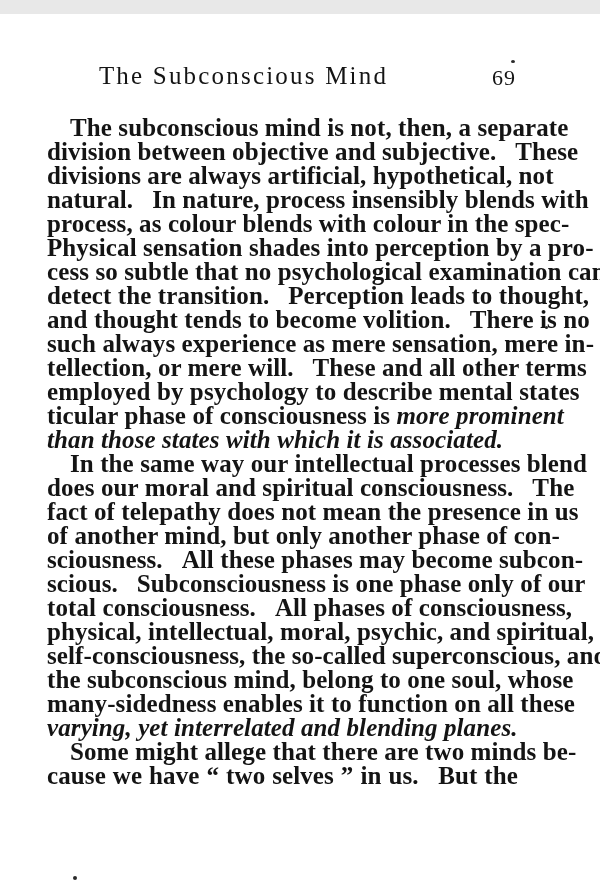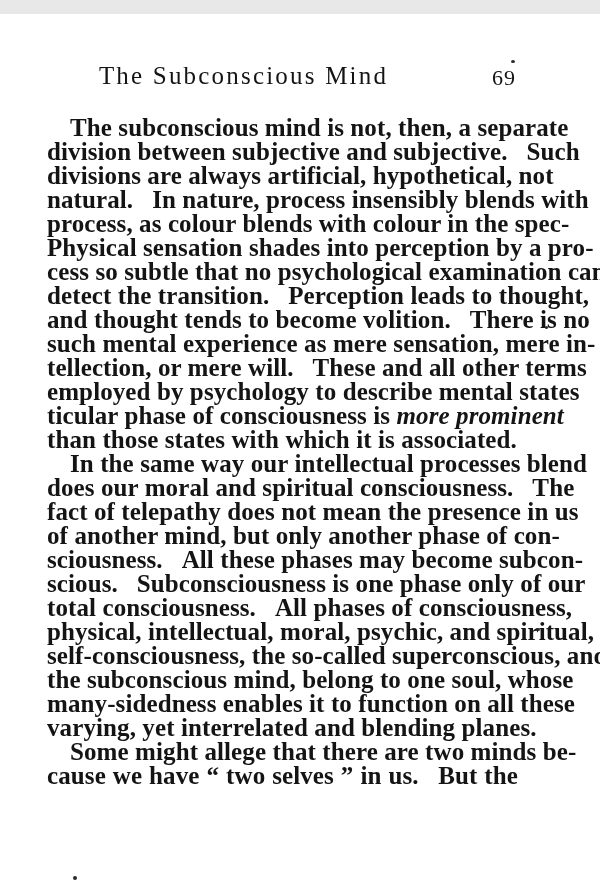--- a/index.html
+++ b/index.html
@@ -57,20 +57,21 @@
     height: 24px;
     line-height: 24px;
     text-align: justify;
     text-align-last: justify;
     white-space: nowrap;
     overflow: visible;
   }
   .line.left {
     text-align: right;
     text-align-last: left;
+    font-style: italic;
   }
   .line.indent {
     text-indent: 23px;
   }
   .italic {
     font-style: italic;
   }
   .speck {
     position: absolute;
     background: #2a2a2a;
@@ -82,29 +83,29 @@
 
 <div class="page">
 
   <div class="running-header">
     <div class="header-title">The Subconscious Mind</div>
     <div class="page-number">69</div>
   </div>
 
   <div class="text-block">
       <div class="line indent"><span>The subconscious mind is not, then, a separate</span></div>
-      <div class="line"><span>division between subjective and subjective.  Such</span></div>
+      <div class="line"><span>division between objective and subjective.  These</span></div>
       <div class="line"><span>divisions are always artificial, hypothetical, not</span></div>
       <div class="line"><span>natural.  In nature, process insensibly blends with</span></div>
       <div class="line"><span>process, as colour blends with colour in the spec-</span></div>
       <div class="line"><span>Physical sensation shades into perception by a pro-</span></div>
       <div class="line"><span>cess so subtle that no psychological examination can</span></div>
       <div class="line"><span>detect the transition.  Perception leads to thought,</span></div>
       <div class="line"><span>and thought tends to become volition.  There is no</span></div>
-      <div class="line"><span>such mental experience as mere sensation, mere in-</span></div>
+      <div class="line"><span>such always experience as mere sensation, mere in-</span></div>
       <div class="line"><span>tellection, or mere will.  These and all other terms</span></div>
       <div class="line"><span>employed by psychology to describe mental states</span></div>
       <div class="line"><span>ticular phase of consciousness is </span><span class="italic">more prominent</span></div>
       <div class="line left"><span>than those states with which it is associated.</span></div>
       <div class="line indent"><span>In the same way our intellectual processes blend</span></div>
       <div class="line"><span>does our moral and spiritual consciousness.  The</span></div>
       <div class="line"><span>fact of telepathy does not mean the presence in us</span></div>
       <div class="line"><span>of another mind, but only another phase of con-</span></div>
       <div class="line"><span>sciousness.  All these phases may become subcon-</span></div>
       <div class="line"><span>scious.  Subconsciousness is one phase only of our</span></div>

